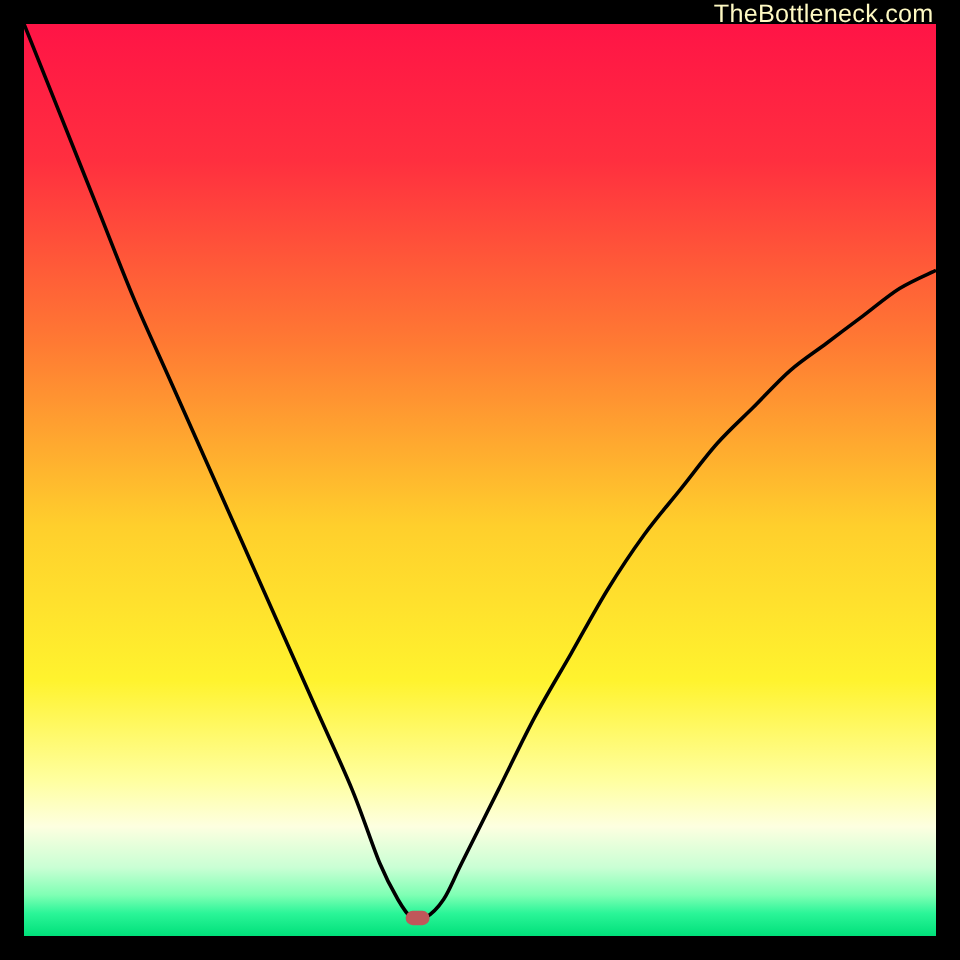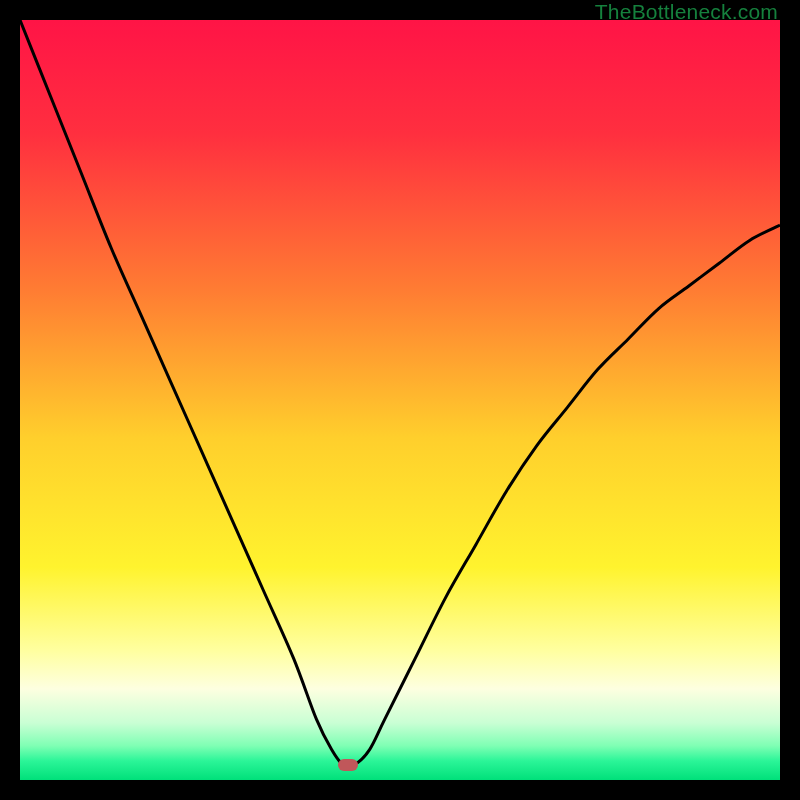--- a/index.html
+++ b/index.html
@@ -23,21 +23,21 @@
     position: absolute;
     left: 0;
     top: 0;
     width: 760px;
     height: 760px;
   }
   .watermark {
     position: absolute;
     top: 0px;
     right: 22px;
-    color: #15803d;
+    color: #fef9c3;
     font-size: 21px;
     font-weight: 500;
     letter-spacing: 0.2px;
   }
   .marker {
     position: absolute;
     border-radius: 8px;
     transform: translate(-50%, -50%);
   }
 </style>

